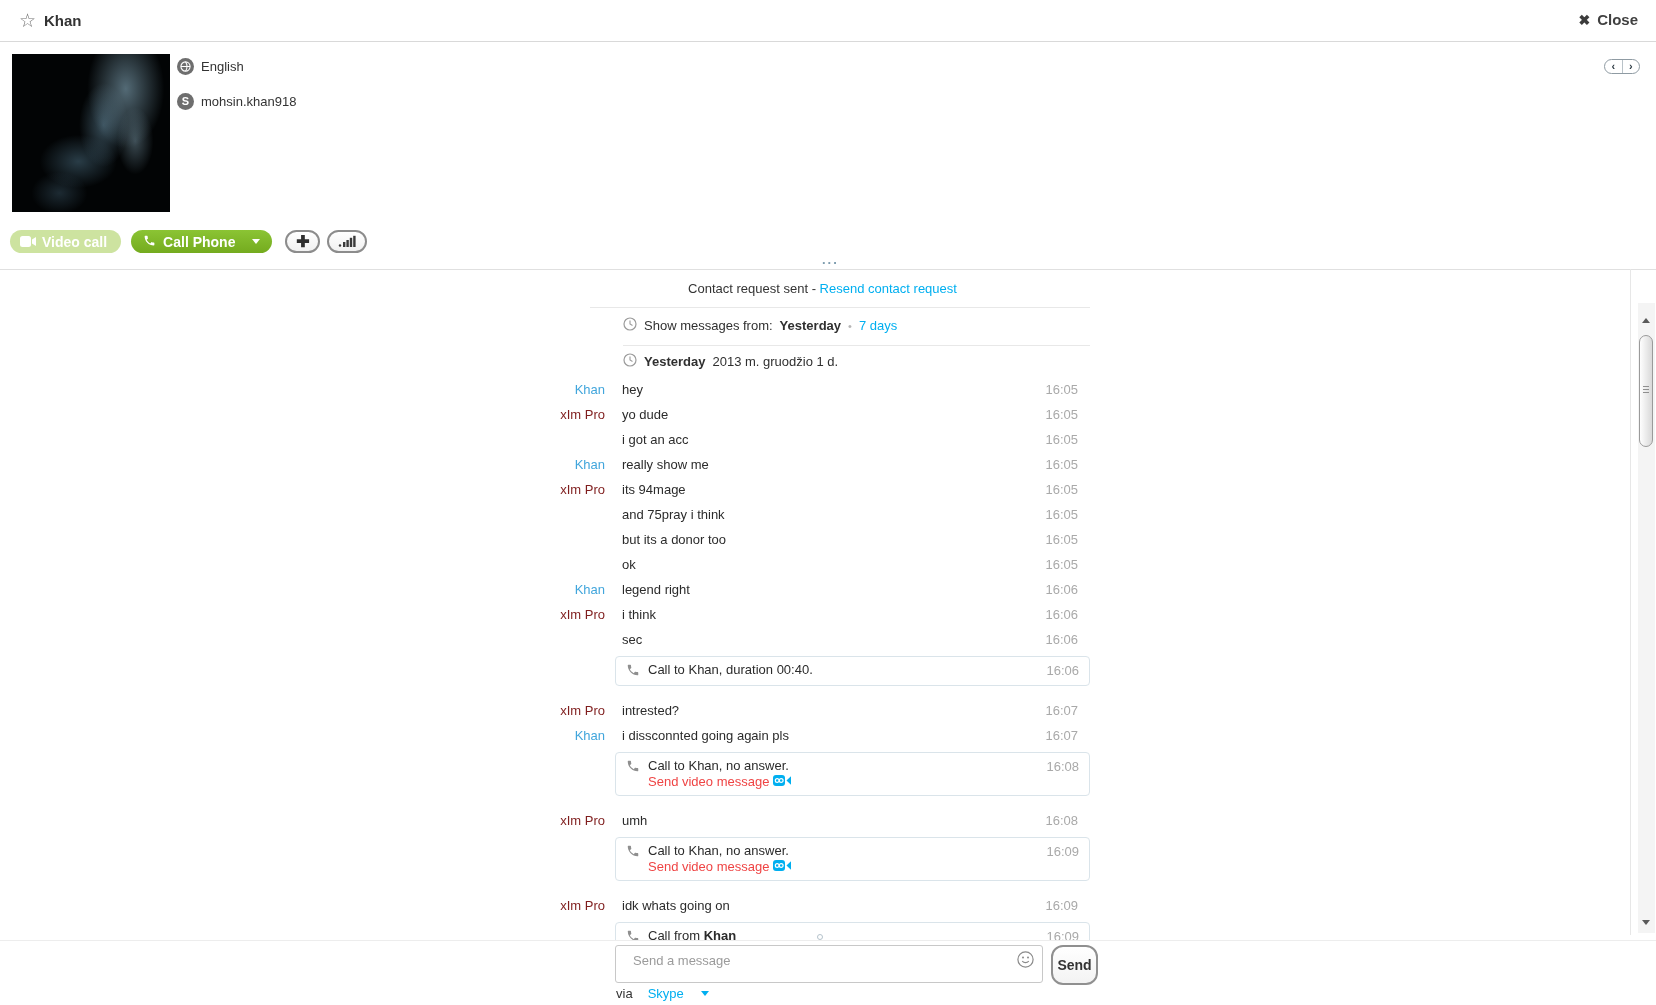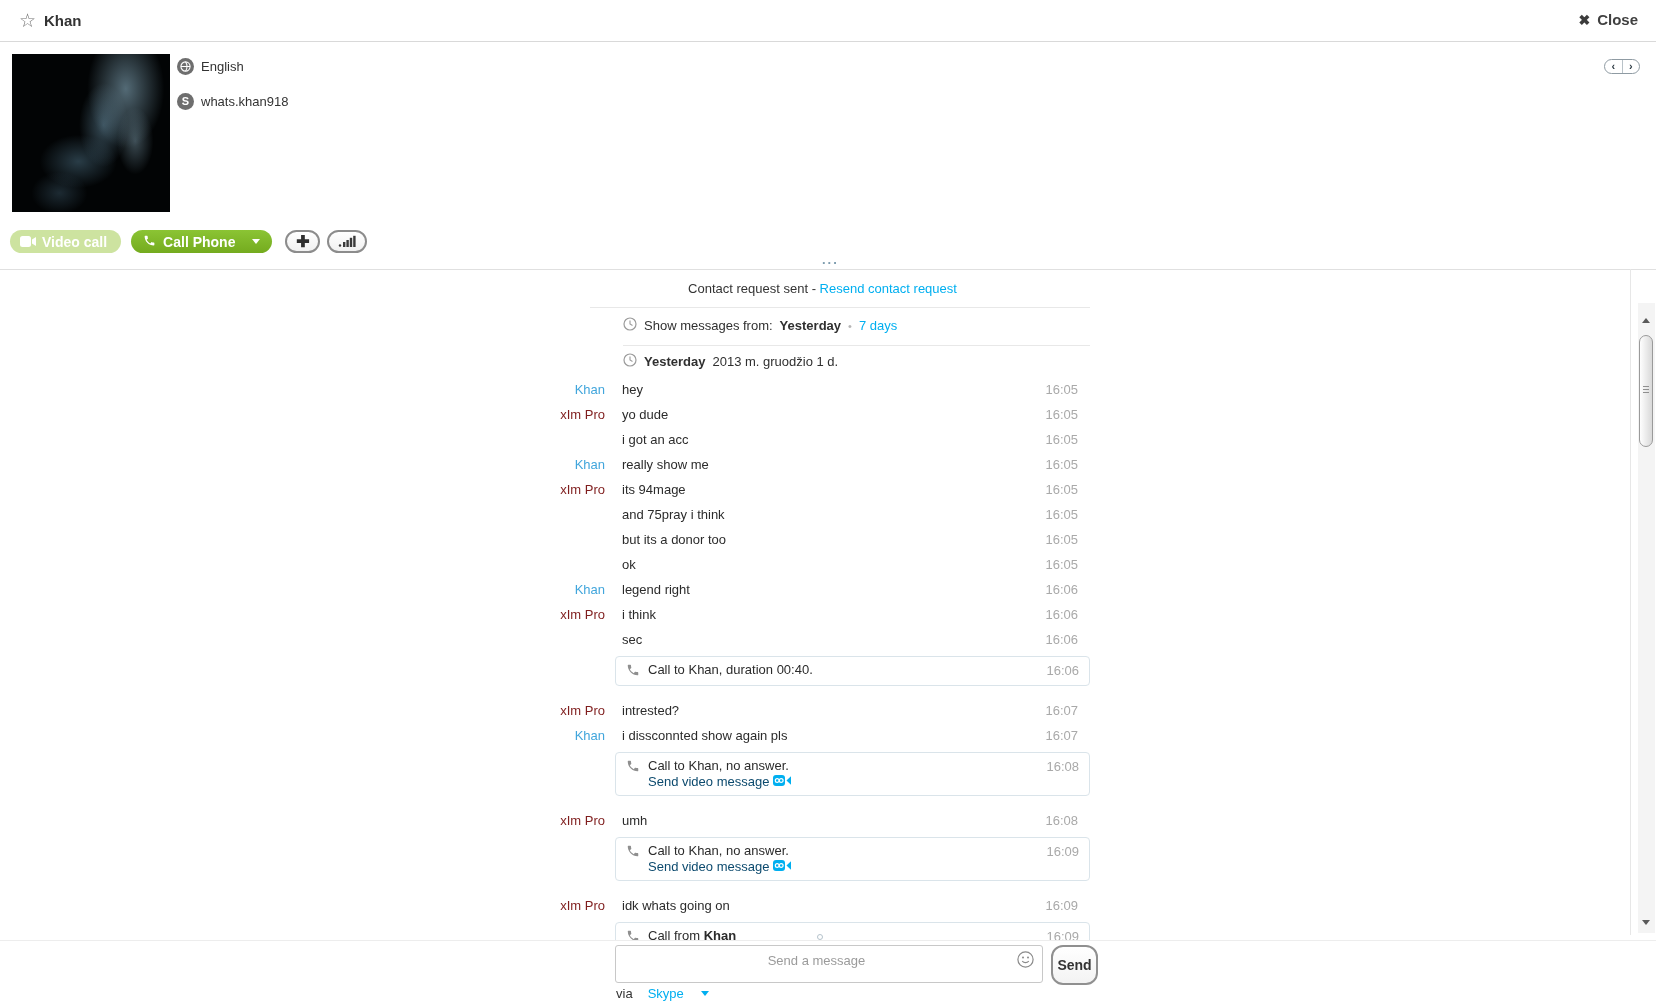--- a/index.html
+++ b/index.html
@@ -76,21 +76,21 @@
   .msg-text { flex:1; margin-left:17px; color:#2b2b2b; }
   .msg-time { width:48px; flex:none; text-align:right; color:#a9a9a9; }
   .partial { height:11px; overflow:hidden; }
 
   .call-row { margin:4px 0 12px 60px; border:1px solid #dae4ea; border-radius:4px;
               padding:5px 10px 5px 10px; display:flex; align-items:flex-start;
               font-size:13px; background:#fff; }
   .call-row .icon { flex:none; margin:1px 8px 0 0; }
   .call-body { flex:1; }
   .call-text { color:#2b2b2b; line-height:16px; }
-  .call-link { color:#0c4a6e; text-decoration:none; cursor:pointer; line-height:16px;
+  .call-link { color:#ef4444; text-decoration:none; cursor:pointer; line-height:16px;
                display:inline-flex; align-items:flex-end; gap:4px; }
   .call-row .msg-time { margin-top:1px; }
 
   
   #scroll-sep { position:absolute; left:1630px; top:269px; width:1px; height:666px; background:#e7e7e7; }
   #scrollbar { position:absolute; left:1638px; top:303px; width:17px; height:630px; background:#f4f4f4; }
   .scroll-arrow { position:absolute; left:4px; width:0; height:0;
                   border-left:4px solid transparent; border-right:4px solid transparent; cursor:pointer; }
   #scroll-up { top:15px; border-bottom:5px solid #5a5a5a; }
   #scroll-down { bottom:8px; border-top:5px solid #5a5a5a; }
@@ -99,21 +99,21 @@
                   background:linear-gradient(to right,#fefefe,#d9d9d9); cursor:grab; }
   #scroll-thumb .grip { position:absolute; left:3px; right:3px; top:50px; height:9px;
       background:repeating-linear-gradient(#8f8f8f 0 1px, transparent 1px 3px); }
 
   
   #splitter-dot { position:absolute; left:817px; top:934px; width:6px; height:6px;
                   border:1px solid #b5c3cc; border-radius:50%; background:#fff; cursor:row-resize; }
   #message-input { position:absolute; left:615px; top:945px; width:428px; height:38px;
                    border:1px solid #c8c8c8; border-radius:3px; resize:none;
                    font-family:"Liberation Sans", sans-serif; font-size:13px;
-                   padding:7px 30px 6px 5px; color:#333; outline:none;text-align:center; }
+                   padding:7px 30px 6px 17px; color:#333; outline:none; }
   #message-input::placeholder { color:#9b9b9b; }
   #emoji-btn { position:absolute; left:1017px; top:951px; cursor:pointer; }
   #send-btn { position:absolute; left:1051px; top:945px; width:47px; height:40px;
               border:2px solid #909090; border-radius:12px; background:linear-gradient(#fff,#f3f3f3);
               font-family:"Liberation Sans", sans-serif; font-size:14px; font-weight:bold;
               color:#333; cursor:pointer; line-height:18px; text-align:center; }
   #via-row { position:absolute; left:616px; top:986px; font-size:13px; color:#333;
              display:flex; align-items:center; gap:15px; }
   #via-caret { width:0; height:0; border-left:4px solid transparent; border-right:4px solid transparent;
                border-top:5px solid #00aff0; margin-left:2px; }
@@ -136,21 +136,21 @@
         <path d="M1 6h10 M6 1c2.2 2.6 2.2 7.4 0 10" fill="none" stroke="#fff" stroke-width="1.1"></path>
       </svg>
   </span>
   <span>English</span>
 </div>
 
 <div class="profile-row" style="top:93px;">
   <span class="round-icon">
       <span class="s">S</span>
     </span>
-  <span>whats.khan918</span>
+  <span>mohsin.khan918</span>
 </div>
 
 <div id="nav-pill">
   <span>‹</span>
   <span>›</span>
 </div>
 
 <div id="toolbar">
   <div class="pill" id="video-call">
     <span>
@@ -281,21 +281,21 @@
           <span class="call-body"><span class="call-text">Call to Khan, duration 00:40.</span></span>
           <span class="msg-time">16:06</span>
         </div>
         <div class="msg-row">
           <span class="msg-sender sender-gray">xIm Pro</span>
           <span class="msg-text">intrested?</span>
           <span class="msg-time">16:07</span>
         </div>
         <div class="msg-row">
           <span class="msg-sender sender-blue">Khan</span>
-          <span class="msg-text">i dissconnted show again pls</span>
+          <span class="msg-text">i dissconnted going again pls</span>
           <span class="msg-time">16:07</span>
         </div>
         <div class="call-row">
           <span class="icon"><svg width="14" height="14" viewBox="0 0 24 24">
               <path fill="#8f8f8f" d="M6.6 10.8c1.4 2.8 3.8 5.1 6.6 6.6l2.2-2.2c.3-.3.7-.4 1-.2 1.1.4 2.3.6 3.6.6.6 0 1 .4 1 1V20c0 .6-.4 1-1 1C10.6 21 3 13.4 3 4c0-.6.4-1 1-1h3.5c.6 0 1 .4 1 1 0 1.3.2 2.5.6 3.6.1.3 0 .7-.2 1l-2.3 2.2z"></path>
             </svg></span>
           <span class="call-body"><span class="call-text">Call to Khan, no answer.</span><br><a class="call-link">Send video message<span><svg width="18" height="11" viewBox="0 0 18 11">
                   <rect x="0" y="0" width="12" height="11" rx="3" fill="#00aff0"></rect>
                   <circle cx="4.2" cy="5.5" r="1.9" fill="none" stroke="#fff" stroke-width="1.2"></circle>
                   <circle cx="8.2" cy="5.5" r="1.9" fill="none" stroke="#fff" stroke-width="1.2"></circle>

